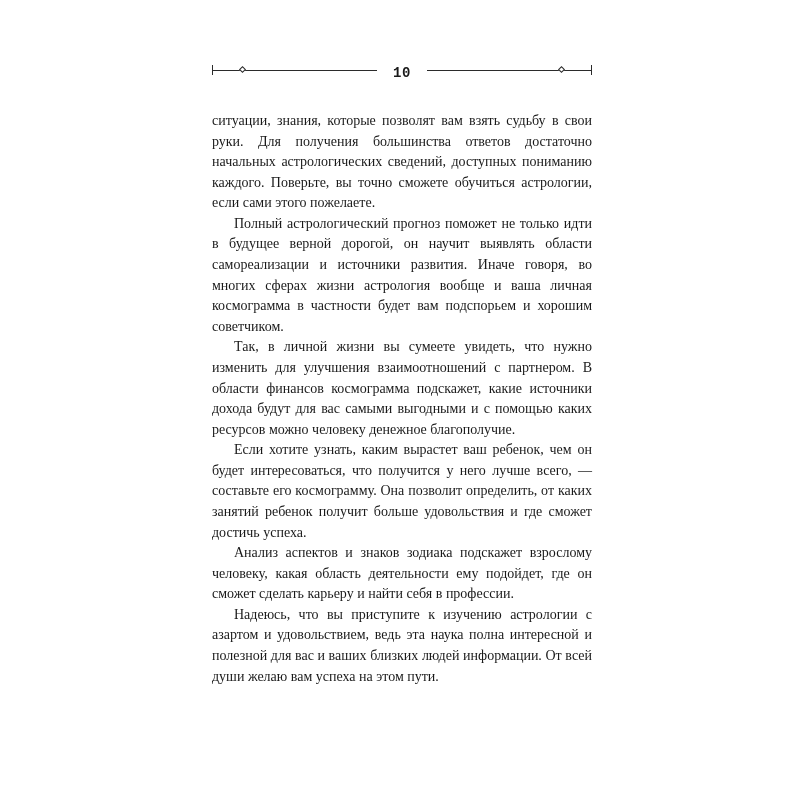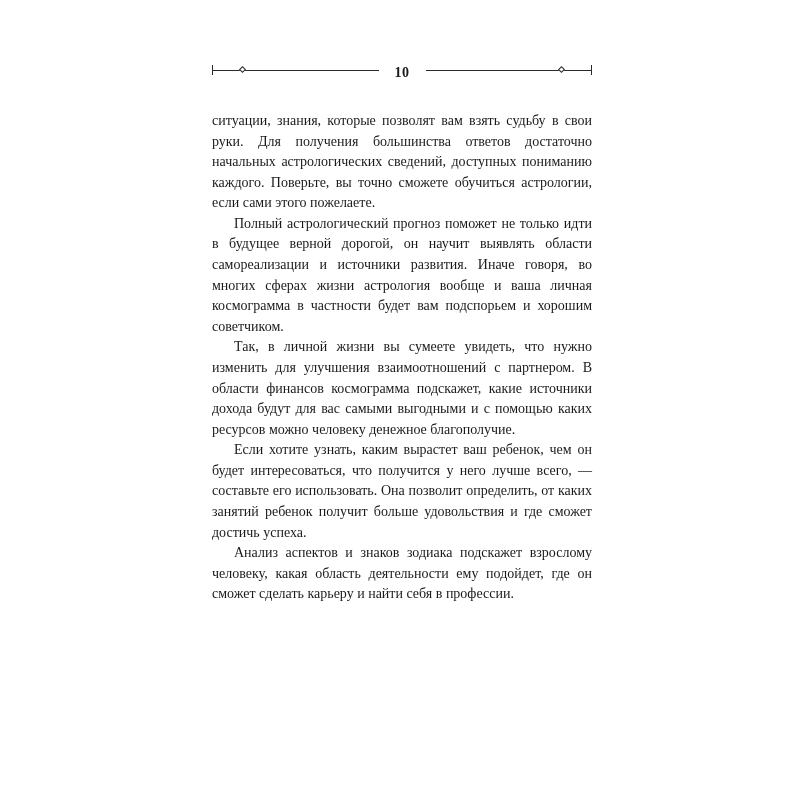--- a/index.html
+++ b/index.html
@@ -68,21 +68,21 @@
     height: 5px;
     background: #ffffff;
     border: 1px solid #2b2b2b;
     transform: rotate(45deg);
     box-sizing: border-box;
   }
   .folio .rule.left .diamond { left: 28px; }
   .folio .rule.right .diamond { right: 28px; }
 
   .folio .page-number {
-    font-family: Liberation Serif, serif;
+    font-family: Liberation Mono, monospace;
     font-size: 14px;
     font-weight: bold;
     letter-spacing: 0.5px;
     padding: 0 16px;
     color: #1a1a1a;
     line-height: 1;
     margin-top: 6px;
   }
 
   
@@ -116,18 +116,19 @@
         <span class="line"></span>
         <span class="cap"></span>
         <span class="diamond"></span>
       </span>
     </div>
 
     <div class="body-text">
       <p>ситуации, знания, которые позволят вам взять судьбу в свои руки. Для получения большинства ответов достаточно начальных астрологических сведений, доступных пониманию каждого. Поверьте, вы точно сможете обучиться астрологии, если сами этого пожелаете.</p>
       <p class="indent">Полный астрологический прогноз поможет не только идти в будущее верной дорогой, он научит выявлять области самореализации и источники развития. Иначе говоря, во многих сферах жизни астрология вообще и ваша личная космограмма в частности будет вам подспорьем и хорошим советчиком.</p>
       <p class="indent">Так, в личной жизни вы сумеете увидеть, что нужно изменить для улучшения взаимоотношений с партнером. В области финансов космограмма подскажет, какие источники дохода будут для вас самыми выгодными и с помощью каких ресурсов можно человеку денежное благополучие.</p>
-      <p class="indent">Если хотите узнать, каким вырастет ваш ребенок, чем он будет интересоваться, что получится у него лучше всего, — составьте его использовать. Она позволит определить, от каких занятий ребенок получит больше удовольствия и где сможет достичь успеха.</p>
+      <p class="indent">Если хотите узнать, каким вырастет ваш ребенок, чем он будет интересоваться, что получится у него лучше всего, — составьте его космограмму. Она позволит определить, от каких занятий ребенок получит больше удовольствия и где сможет достичь успеха.</p>
       <p class="indent">Анализ аспектов и знаков зодиака подскажет взрослому человеку, какая область деятельности ему подойдет, где он сможет сделать карьеру и найти себя в профессии.</p>
+      <p class="indent">Надеюсь, что вы приступите к изучению астрологии с азартом и удовольствием, ведь эта наука полна интересной и полезной для вас и ваших близких людей информации. От всей души желаю вам успеха на этом пути.</p>
     </div>
 
   </div>
 </div>
 
 </body></html>

